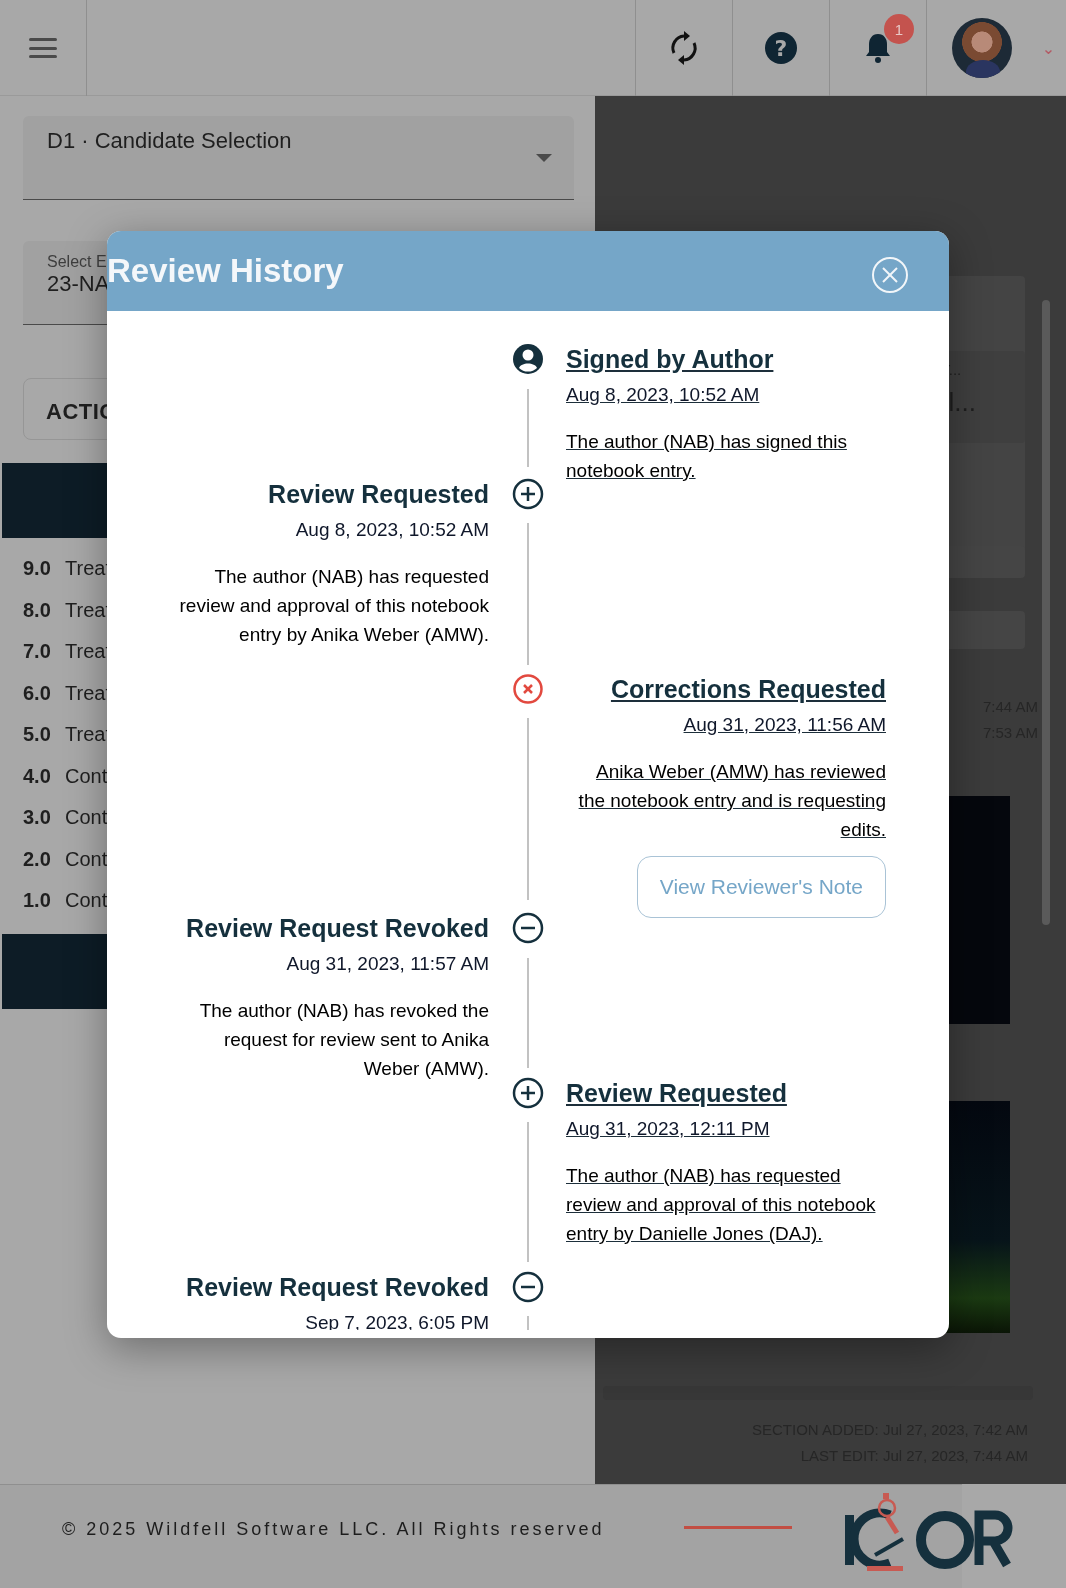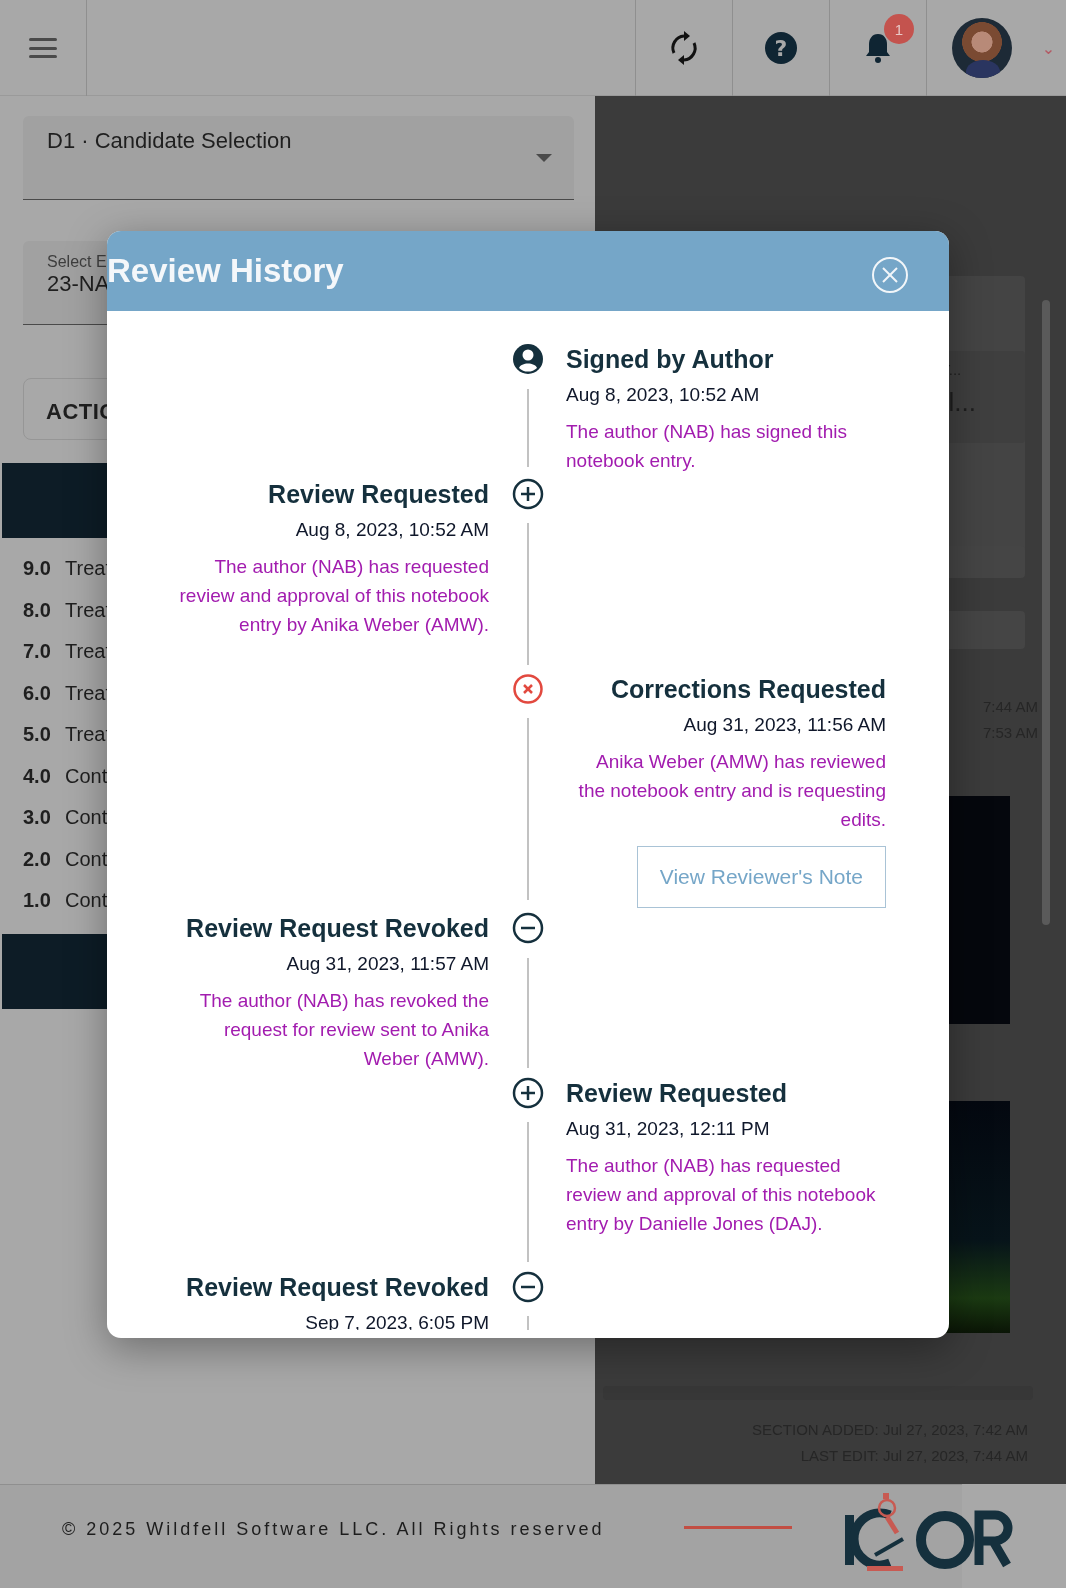--- a/index.html
+++ b/index.html
@@ -53,26 +53,26 @@
   
   .modal { position: absolute; left: 107px; top: 231px; width: 842px; height: 1107px; background: #ffffff; border-radius: 14px; overflow: hidden; box-shadow: 0 10px 40px rgba(0,0,0,0.35); }
   .modal-header { height: 80px; background: #75a6c8; position: relative; display: flex; align-items: center; justify-content: flex-start; }
   .modal-title { color: #f4f7fa; font-size: 33px; font-weight: bold; }
   .close-btn { position: absolute; right: 41px; top: 26px; width: 36px; height: 36px; border-radius: 50%; border: 2px solid #f2f6f9; display: flex; align-items: center; justify-content: center; }
   .modal-body { position: relative; height: 1019px; overflow: hidden; }
 
   .tl-node { position: absolute; width: 32px; height: 32px; left: 405px; display: flex; align-items: center; justify-content: center; }
   .tl-line { position: absolute; left: 420px; width: 2px; background: #c2c2c2; }
   .tl-entry { position: absolute; width: 320px; }
-  .tl-entry.right { left: 459px; text-align: left; }
+  .tl-entry.right { left: 459px; text-align: left; text-decoration: underline; }
   .tl-entry.left { right: 460px; text-align: right; }
   .tl-title { font-size: 25px; font-weight: bold; color: #15303d; line-height: 32px; }
   .tl-date { font-size: 19px; color: #0f172a; margin-top: 8px; line-height: 24px; }
-  .tl-desc { font-size: 19px; color: #a21caf; line-height: 29px; margin-top: 10px; }
-  .note-btn { display: inline-block; margin-top: 12px; padding: 0 22px; height: 62px; line-height: 60px; border: 1px solid #a9c3d6; border-radius: 0; color: #75a6c8; font-size: 21px; background: #fff; }
+  .tl-desc { font-size: 19px; color: #000000; line-height: 29px; margin-top: 20px; }
+  .note-btn { display: inline-block; margin-top: 12px; padding: 0 22px; height: 62px; line-height: 60px; border: 1px solid #a9c3d6; border-radius: 14px; color: #75a6c8; font-size: 21px; background: #fff; }
 </style>
 </head>
 <body>
 
 <div class="topbar">
   <div class="cell menu-cell">
     <div class="hamburger">
         <span></span>
         <span></span>
         <span></span>

